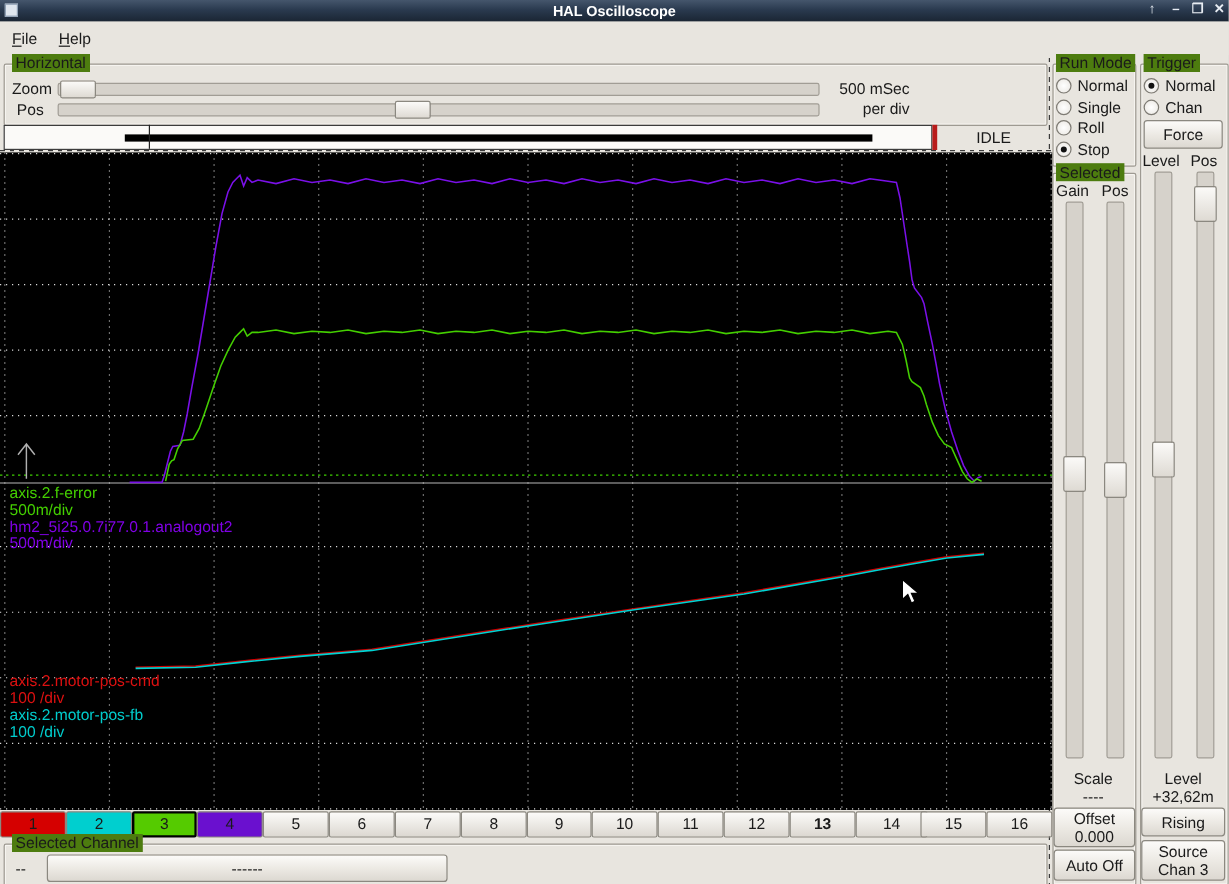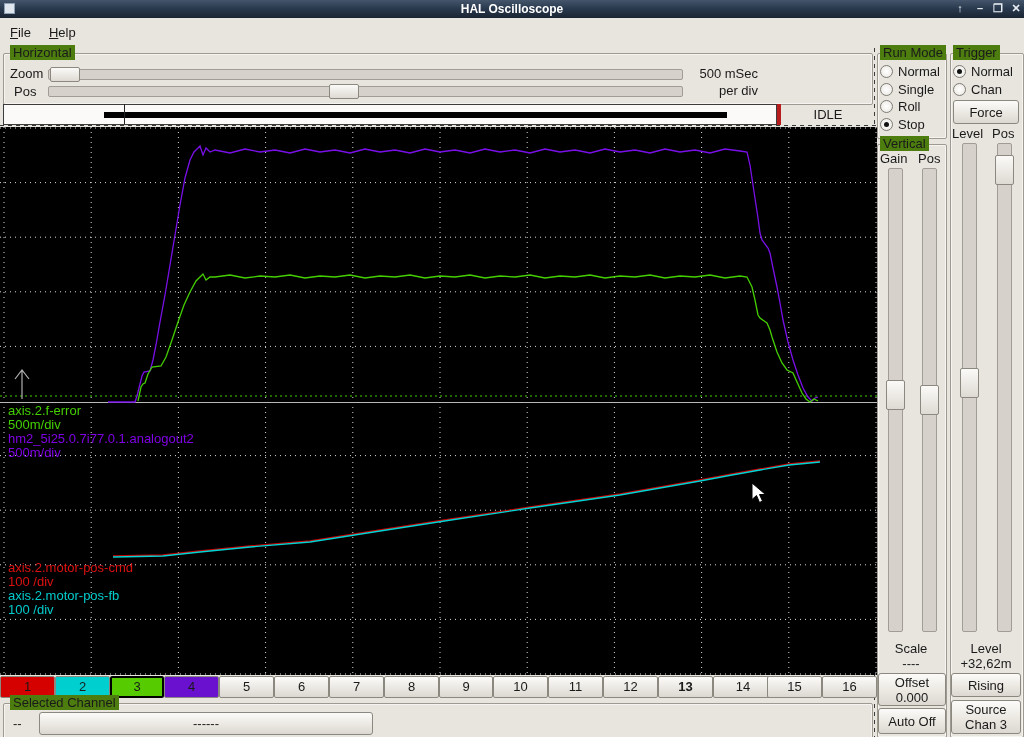--- a/index.html
+++ b/index.html
@@ -172,21 +172,21 @@
         <span class="radio-circle"></span>
         <span>Roll</span>
       </div>
       <div class="radio-row" style="left: 880px; top: 116.5px;">
         <span class="radio-circle sel"></span>
         <span>Stop</span>
       </div>
     </div>
 
   <div class="abs frame" style="left:877px;top:144px;width:68px;height:592px;">
-    <span class="frame-label" style="left:2px;">Vertical</span>
+    <span class="frame-label" style="left:2px;">Selected</span>
   </div>
   <div class="abs" style="left:880px;top:151px;">Gain</div>
   <div class="abs" style="left:918px;top:151px;">Pos</div>
   <div class="abs vgroove" style="left:888px;top:168px;height:464px;"></div>
   <div class="abs vhandle" style="left:886px;top:380px;"></div>
   <div class="abs vgroove" style="left:922px;top:168px;height:464px;"></div>
   <div class="abs vhandle" style="left:920px;top:385px;"></div>
   <div class="abs" style="left:877px;top:641px;width:68px;text-align:center;">Scale</div>
   <div class="abs" style="left:877px;top:656px;width:68px;text-align:center;">----</div>
   <div class="abs btn" style="left:878px;top:673px;width:68px;height:33px;">

